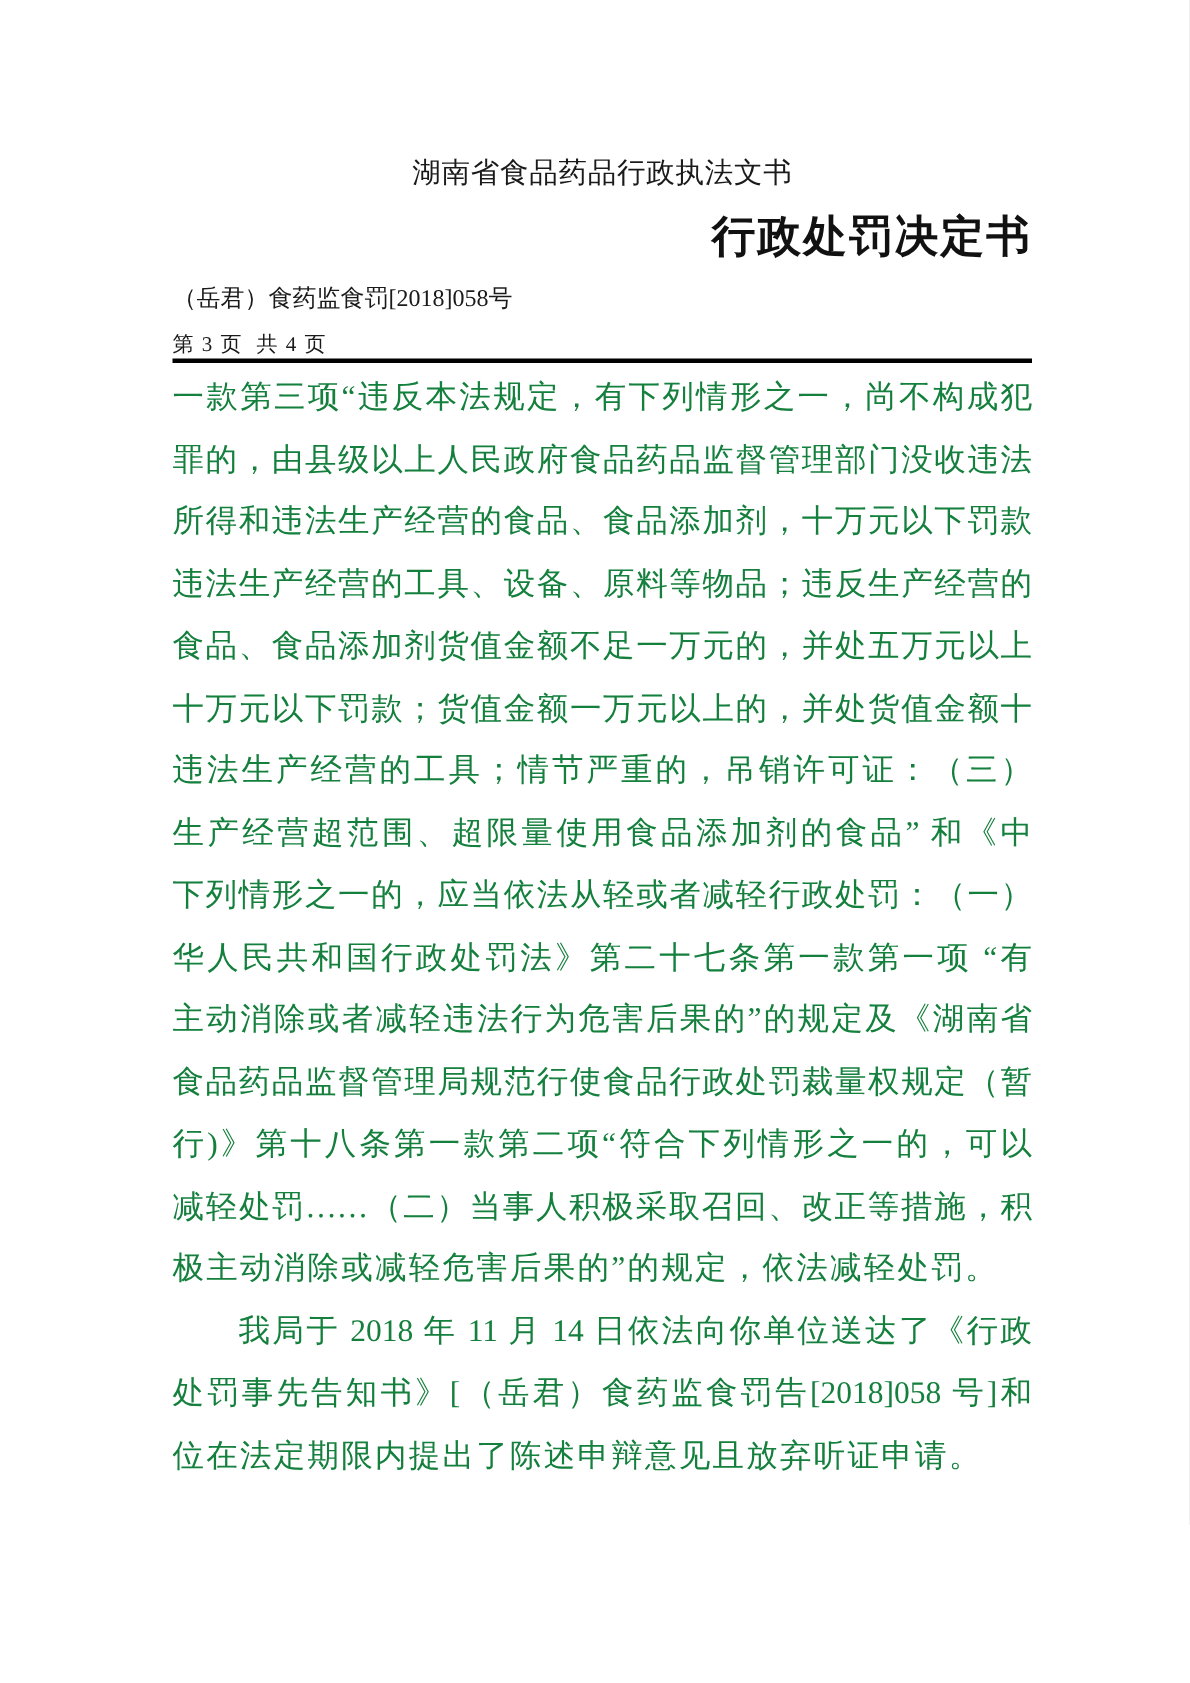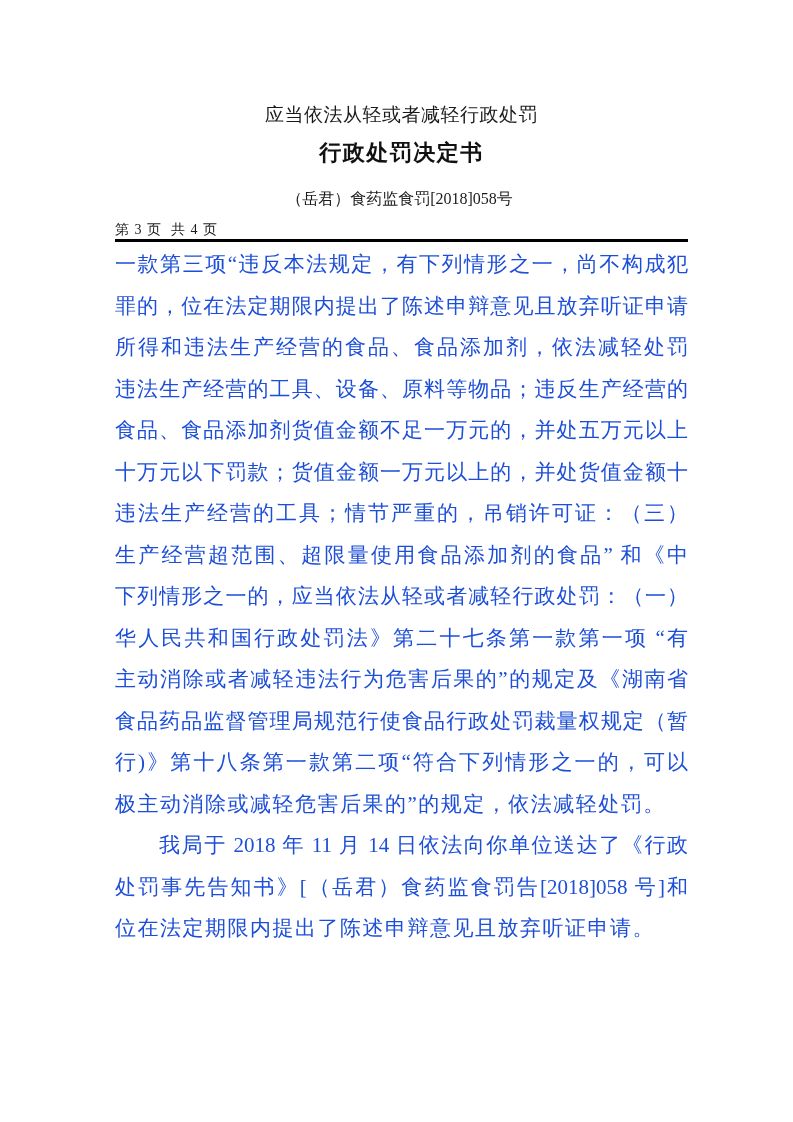--- a/index.html
+++ b/index.html
@@ -23,33 +23,33 @@
     text-align: center;
     font-size: 19px;
     letter-spacing: 0.5px;
     color: #1a1a1a;
   }
   .doc-title {
     position: absolute;
     top: 138px;
     left: 115px;
     width: 573px;
-    text-align: center;
-    font-size: 22px;
+    text-align: right;
+    font-size: 29px;
     font-weight: bold;
     letter-spacing: 1.5px;
     font-family: "Liberation Sans", "DejaVu Sans", sans-serif;
     color: #111111;
   }
   .doc-number {
     position: absolute;
     top: 189px;
     left: 115px;
     width: 573px;
-    text-align: center;
+    text-align: left;
     padding-right: 4px;
     font-size: 16px;
     color: #1a1a1a;
   }
   .page-indicator {
     position: absolute;
     top: 221px;
     left: 115px;
     width: 573px;
     text-align: left;
@@ -67,21 +67,21 @@
     height: 3px;
     background: #000000;
   }
   .body-text {
     position: absolute;
     top: 244px;
     left: 115px;
     width: 573px;
     height: 789px;
     font-size: 21px;
-    color: #1d4ed8;
+    color: #15803d;
   }
   .body-text .tline {
     height: 41.5px;
     line-height: 41.5px;
     white-space: nowrap;
     overflow: hidden;
     text-align: justify;
     text-align-last: justify;
     text-justify: inter-ideograph;
   }
@@ -92,43 +92,44 @@
   }
   .body-text .tline.indent {
     padding-left: 44px;
   }
 </style>
 </head>
 <body>
 
 <div class="page">
 
-  <div class="header-label">应当依法从轻或者减轻行政处罚</div>
+  <div class="header-label">湖南省食品药品行政执法文书</div>
 
   <div class="doc-title">行政处罚决定书</div>
 
   <div class="doc-number">（岳君）食药监食罚[2018]058号</div>
 
   <div class="page-indicator">第 3 页  共 4 页</div>
 
   <div class="rule"></div>
 
   <div class="body-text">
     <div class="tline">一款第三项“违反本法规定，有下列情形之一，尚不构成犯</div>
-    <div class="tline">罪的，位在法定期限内提出了陈述申辩意见且放弃听证申请</div>
-    <div class="tline">所得和违法生产经营的食品、食品添加剂，依法减轻处罚</div>
+    <div class="tline">罪的，由县级以上人民政府食品药品监督管理部门没收违法</div>
+    <div class="tline">所得和违法生产经营的食品、食品添加剂，十万元以下罚款</div>
     <div class="tline">违法生产经营的工具、设备、原料等物品；违反生产经营的</div>
     <div class="tline">食品、食品添加剂货值金额不足一万元的，并处五万元以上</div>
     <div class="tline">十万元以下罚款；货值金额一万元以上的，并处货值金额十</div>
     <div class="tline">违法生产经营的工具；情节严重的，吊销许可证：（三）</div>
     <div class="tline">生产经营超范围、超限量使用食品添加剂的食品” 和《中</div>
     <div class="tline">下列情形之一的，应当依法从轻或者减轻行政处罚：（一）</div>
     <div class="tline">华人民共和国行政处罚法》第二十七条第一款第一项 “有</div>
     <div class="tline">主动消除或者减轻违法行为危害后果的”的规定及《湖南省</div>
     <div class="tline">食品药品监督管理局规范行使食品行政处罚裁量权规定（暂</div>
     <div class="tline">行)》第十八条第一款第二项“符合下列情形之一的，可以</div>
+    <div class="tline">减轻处罚……（二）当事人积极采取召回、改正等措施，积</div>
     <div class="tline para-end">极主动消除或减轻危害后果的”的规定，依法减轻处罚。</div>
     <div class="tline indent">我局于 2018 年 11 月 14 日依法向你单位送达了《行政</div>
     <div class="tline">处罚事先告知书》[（岳君）食药监食罚告[2018]058 号]和</div>
     <div class="tline para-end">位在法定期限内提出了陈述申辩意见且放弃听证申请。</div>
   </div>
 
 </div>
 
 </body></html>

